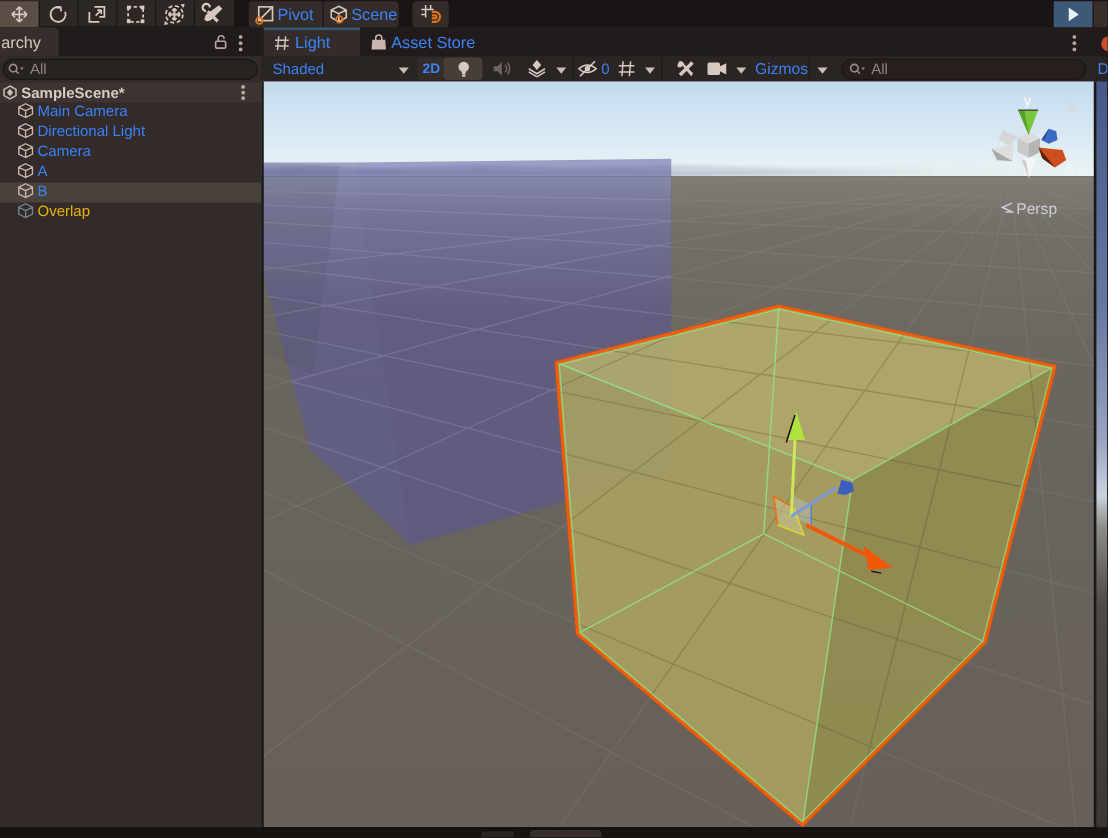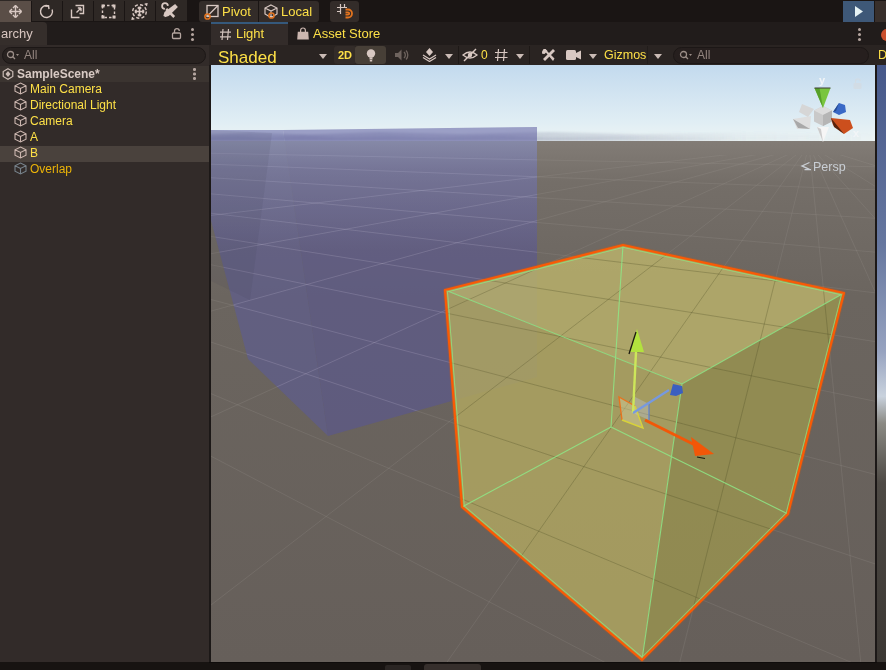--- a/index.html
+++ b/index.html
@@ -1,19 +1,19 @@
 <!DOCTYPE html>
 <html><head>
 <meta charset="utf-8">
 <style>
   * { margin:0; padding:0; box-sizing:border-box; }
   html,body { width:886px; height:670px; overflow:hidden; background:#1a1514; }
   body { font-family:"Liberation Sans", sans-serif; position:relative; }
   .abs { position:absolute; }
-  .txt { color:#fde047; font-size:12px; white-space:nowrap; }
+  .txt { color:#3b82f6; font-size:12px; white-space:nowrap; }
 </style>
 </head>
 <body>
 
 <div class="abs" id="topbar" style="left:0;top:0;width:886px;height:22px;background:#1a1514;">
 
   <div class="abs" style="left:0;top:1;width:187px;height:21px;background:#2e2825;"></div>
   <div class="abs" style="left:0;top:1px;width:31px;height:21px;background:#5a4e47;"></div>
 
   <div class="abs" style="left:31px;top:1px;width:1px;height:21px;background:#1a1514;"></div>
@@ -71,21 +71,21 @@
   <svg class="abs" style="left:204px;top:4px" width="16" height="16" viewBox="0 0 16 16">
     <rect x="3" y="1.5" width="11" height="11" fill="none" stroke="#d8c8c2" stroke-width="1.3"></rect>
     <path d="M3 12.5 L14 1.5" stroke="#d8c8c2" stroke-width="1.3"></path>
     <circle cx="3.5" cy="12.5" r="2.6" fill="none" stroke="#e2731e" stroke-width="1.5"></circle>
   </svg>
   <div class="abs txt" style="left:222px;top:4px;font-size:13px;">Pivot</div>
   <svg class="abs" style="left:263px;top:4px" width="16" height="16" viewBox="0 0 16 16">
     <path d="M8 1 L14 4 L14 10 L8 13.5 L2 10 L2 4 Z M2 4 L8 7 L14 4 M8 7 V13.5" fill="none" stroke="#d8c8c2" stroke-width="1.2"></path>
     <circle cx="8.5" cy="11.5" r="2.6" fill="none" stroke="#e2731e" stroke-width="1.5"></circle>
   </svg>
-  <div class="abs txt" style="left:281px;top:4px;font-size:13px;">Local</div>
+  <div class="abs txt" style="left:281px;top:4px;font-size:13px;">Scene</div>
 
   <div class="abs" style="left:330px;top:1px;width:29px;height:21px;background:#332c29;border-radius:3px;"></div>
   <svg class="abs" style="left:336px;top:3px" width="18" height="16" viewBox="0 0 18 16">
     <g stroke="#d8c8c2" stroke-width="1.2" fill="none">
       <path d="M4.5 1 V11 M8.5 1 V5 M1 4.5 H11 M1 8.5 H5"></path>
     </g>
     <g stroke="#e2731e" stroke-width="1.8" fill="none">
       <path d="M9.5 6.5 h2.5 a4 4 0 0 1 0 8 h-2.5 M9.5 9.3 h2.5 a1.2 1.2 0 0 1 0 2.4 h-2.5"></path>
     </g>
   </svg>
@@ -159,21 +159,21 @@
   </svg>
   <div class="abs txt" style="left:27px;top:4px;font-size:13px;">Light</div>
   <svg class="abs" style="left:87px;top:5px" width="14" height="14" viewBox="0 0 14 14">
     <path d="M1.8 4.8 h10.4 l0.6 7.7 h-11.6 Z" fill="#cbb6af"></path>
     <path d="M4.6 5.5 V3.4 a2.4 2.4 0 0 1 4.8 0 V5.5" fill="none" stroke="#cbb6af" stroke-width="1.2"></path>
   </svg>
   <div class="abs txt" style="left:104px;top:4px;font-size:13px;">Asset Store</div>
   <div class="abs" style="left:649px;top:6px;width:3px;height:3px;background:#b4a59f;border-radius:50%;box-shadow:0 5px 0 #b4a59f, 0 10px 0 #b4a59f;"></div>
 
   <div class="abs" style="left:0;top:23px;width:668px;height:20px;background:#2a2422;"></div>
-  <div class="abs txt" style="left:9px;top:26px;font-size:17px;">Shaded</div>
+  <div class="abs txt" style="left:9px;top:26px;font-size:12px;">Shaded</div>
   <svg class="abs" style="left:109px;top:31px" width="10" height="7">
       <path d="M1 1 L5 6 L9 1 Z" fill="#cbbcb6"></path>
     </svg>
   <div class="abs" style="left:127px;top:24px;width:1px;height:18px;background:#1e1917;"></div>
   <div class="abs" style="left:125px;top:24px;width:22px;height:18px;background:#332c29;border-radius:3px;"></div>
   <div class="abs txt" style="left:129px;top:27px;font-weight:bold;font-size:11px;">2D</div>
   <div class="abs" style="left:146px;top:24px;width:31px;height:18px;background:#473f37;border-radius:3px;"></div>
 
   <svg class="abs" style="left:155px;top:26px" width="14" height="15" viewBox="0 0 14 15">
     <circle cx="7" cy="5.5" r="4.2" fill="#d8c8c2"></circle>

